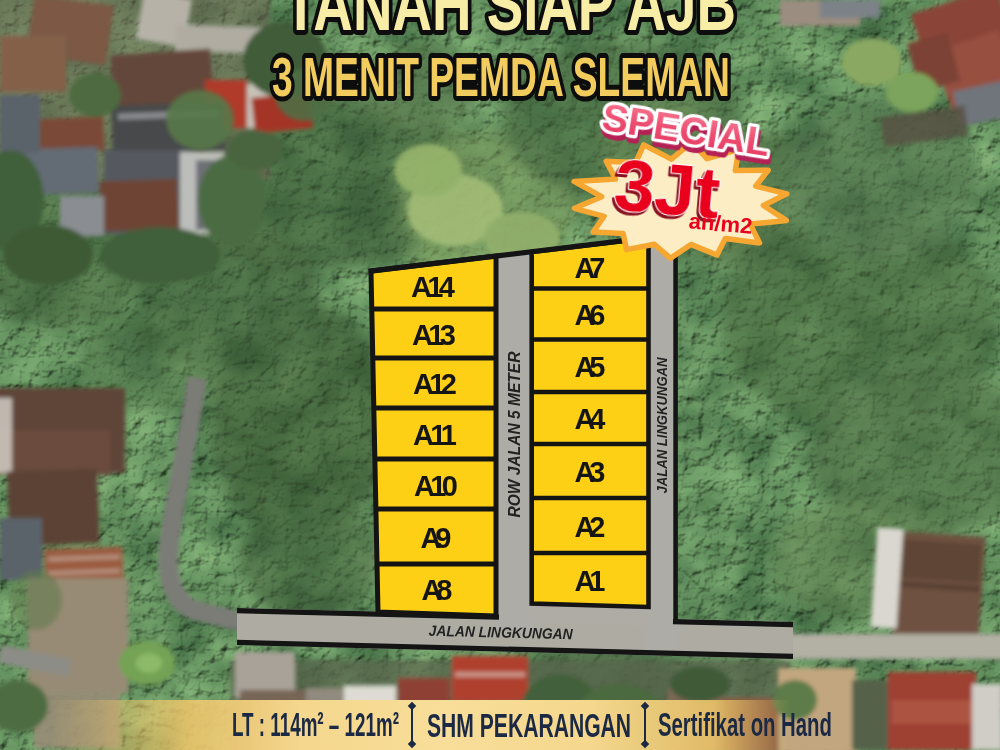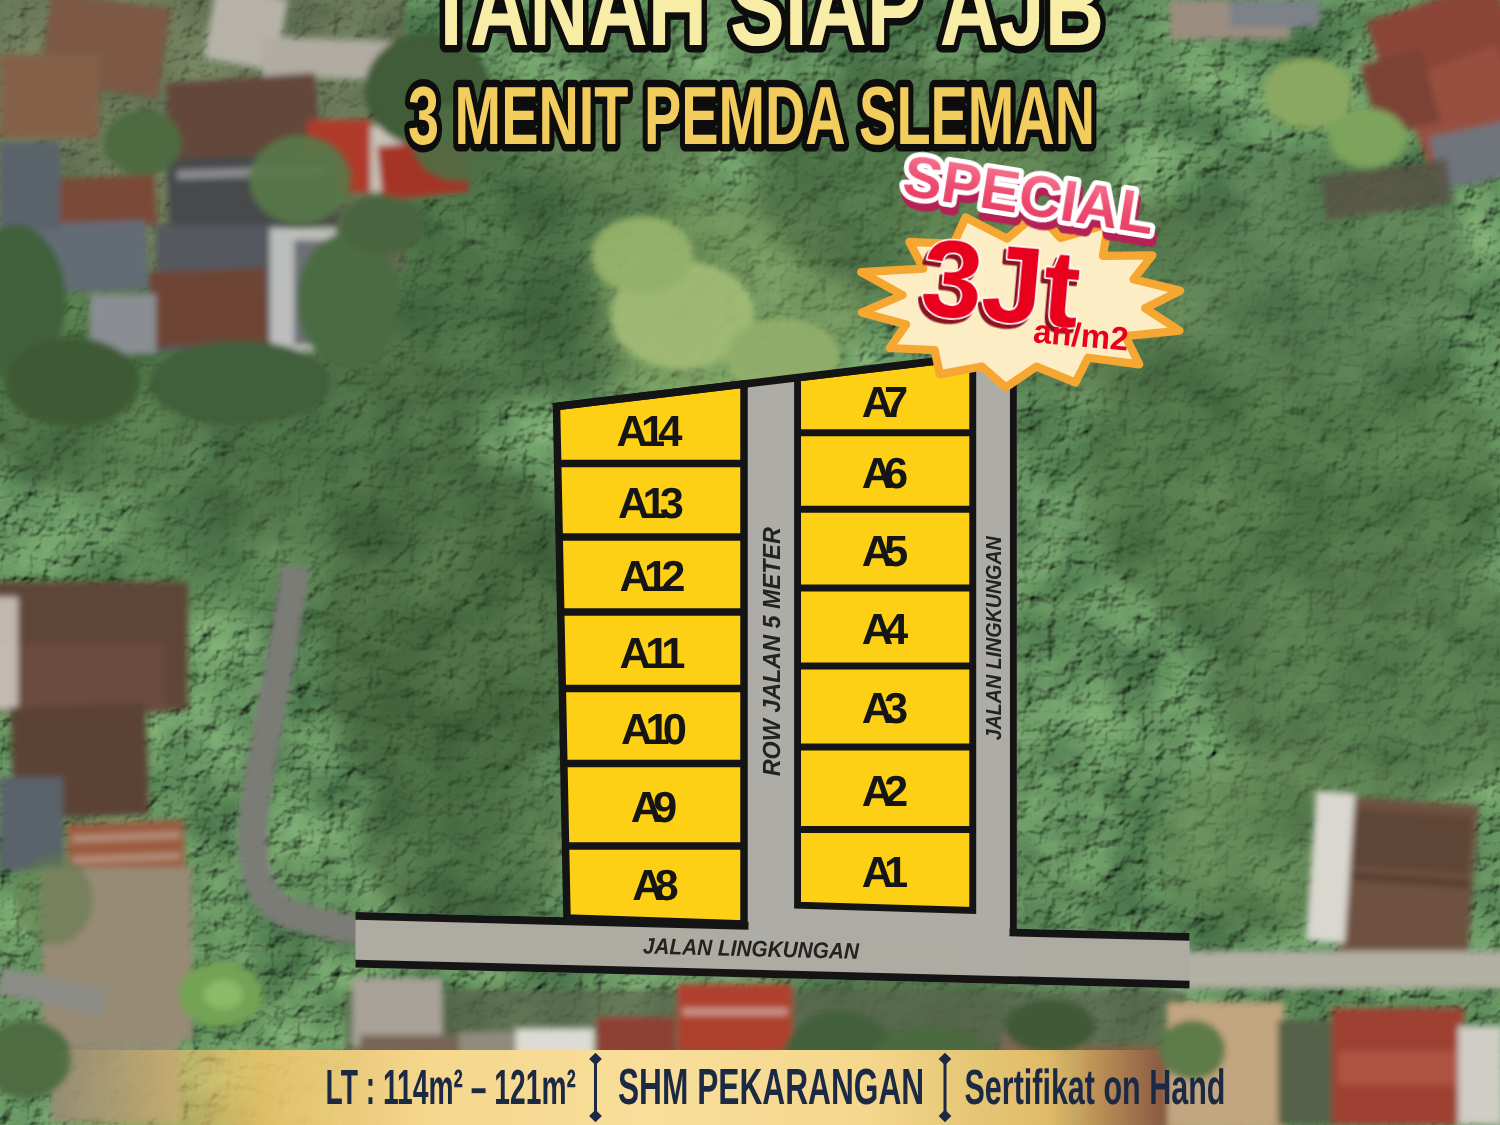--- a/index.html
+++ b/index.html
@@ -1,18 +1,18 @@
 <!DOCTYPE html>
 <html><head>
 <meta charset="utf-8">
 <style>
   html,body{margin:0;padding:0;background:#222;}
   #page{position:relative;width:1000px;height:750px;overflow:hidden;font-family:"Liberation Sans",sans-serif;}
   #page svg{position:absolute;left:0;top:0;}
-  #bar{position:absolute;left:0;top:700px;width:862px;height:50px;
+  #bar{position:absolute;left:15px;top:700px;width:862px;height:50px;
     background:linear-gradient(90deg,rgba(233,186,96,0) 4%,rgba(238,198,106,.88) 20%,#f5d78d 33%,#f8de9a 50%,#f5d78d 67%,rgba(238,198,106,.88) 81%,rgba(233,186,96,0) 90%);
     display:flex;align-items:center;color:#1b2944;}
   #bar .lt{position:absolute;left:217px;top:0;line-height:50px;font-size:33px;font-weight:bold;transform:scaleX(.570);transform-origin:0 50%;white-space:nowrap;}
   #bar .shm{position:absolute;left:412px;top:0;line-height:50px;font-size:34px;font-weight:bold;transform:scaleX(.621);transform-origin:0 50%;white-space:nowrap;}
   #bar .ser{position:absolute;left:643px;top:0;line-height:50px;font-size:33px;font-weight:bold;transform:scaleX(.616);transform-origin:0 50%;white-space:nowrap;}
   #bar .sep{position:absolute;top:3px;height:44px;width:8px;display:flex;flex-direction:column;align-items:center;justify-content:space-between;}
   #bar .sep:nth-of-type(2){left:393px;}
   #bar .sep:nth-of-type(4){left:626px;}
   #bar .sep .l{flex:1;width:2.6px;background:#1b2944;margin:-1px 0;}
   #bar .sep .d{width:6px;height:6px;background:#1b2944;transform:rotate(45deg);}

